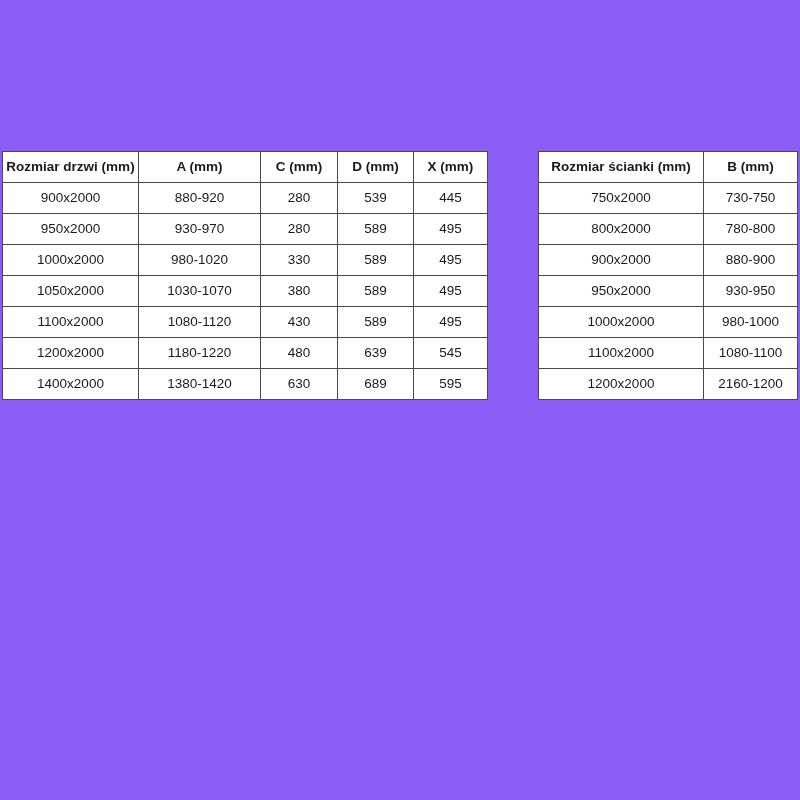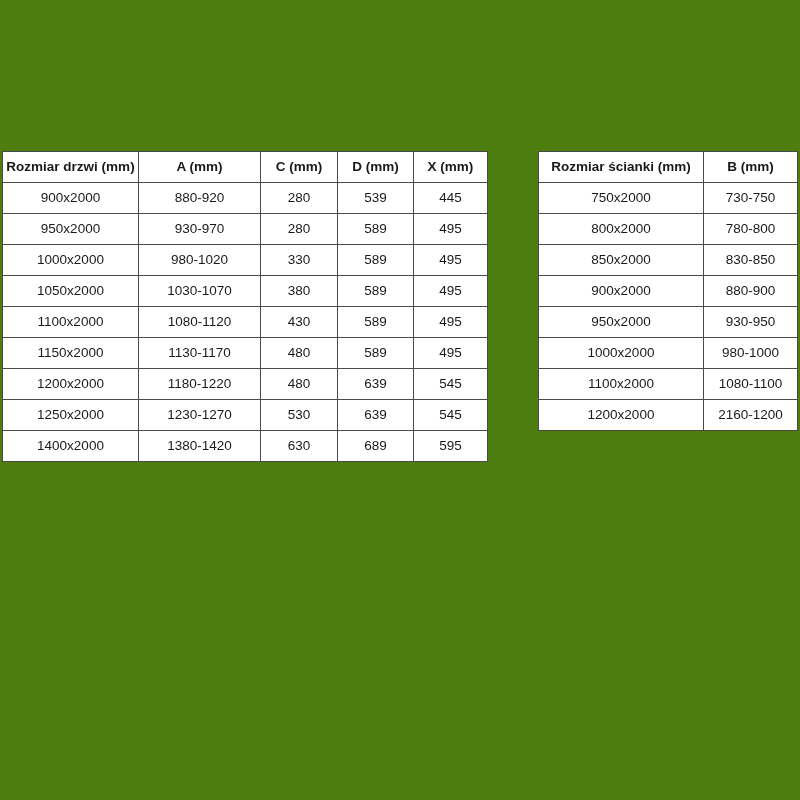--- a/index.html
+++ b/index.html
@@ -5,21 +5,21 @@
   html, body {
     margin: 0;
     padding: 0;
     background: #ffffff;
     font-family: "Liberation Sans", sans-serif;
   }
   .canvas {
     position: relative;
     width: 800px;
     height: 800px;
-    background: #4d7c0f;
+    background: #8b5cf6;
     overflow: hidden;
   }
   table.spec-table {
     position: absolute;
     border-collapse: collapse;
     table-layout: fixed;
     background: #ffffff;
     color: #1a1a1a;
   }
   table.spec-table th,
@@ -101,37 +101,23 @@
           <td>495</td>
         </tr>
         <tr>
           <td>1100x2000</td>
           <td>1080-1120</td>
           <td>430</td>
           <td>589</td>
           <td>495</td>
         </tr>
         <tr>
-          <td>1150x2000</td>
-          <td>1130-1170</td>
-          <td>480</td>
-          <td>589</td>
-          <td>495</td>
-        </tr>
-        <tr>
           <td>1200x2000</td>
           <td>1180-1220</td>
           <td>480</td>
-          <td>639</td>
-          <td>545</td>
-        </tr>
-        <tr>
-          <td>1250x2000</td>
-          <td>1230-1270</td>
-          <td>530</td>
           <td>639</td>
           <td>545</td>
         </tr>
         <tr>
           <td>1400x2000</td>
           <td>1380-1420</td>
           <td>630</td>
           <td>689</td>
           <td>595</td>
         </tr>
@@ -151,24 +137,20 @@
       <tbody>
         <tr>
           <td>750x2000</td>
           <td>730-750</td>
         </tr>
         <tr>
           <td>800x2000</td>
           <td>780-800</td>
         </tr>
         <tr>
-          <td>850x2000</td>
-          <td>830-850</td>
-        </tr>
-        <tr>
           <td>900x2000</td>
           <td>880-900</td>
         </tr>
         <tr>
           <td>950x2000</td>
           <td>930-950</td>
         </tr>
         <tr>
           <td>1000x2000</td>
           <td>980-1000</td>

